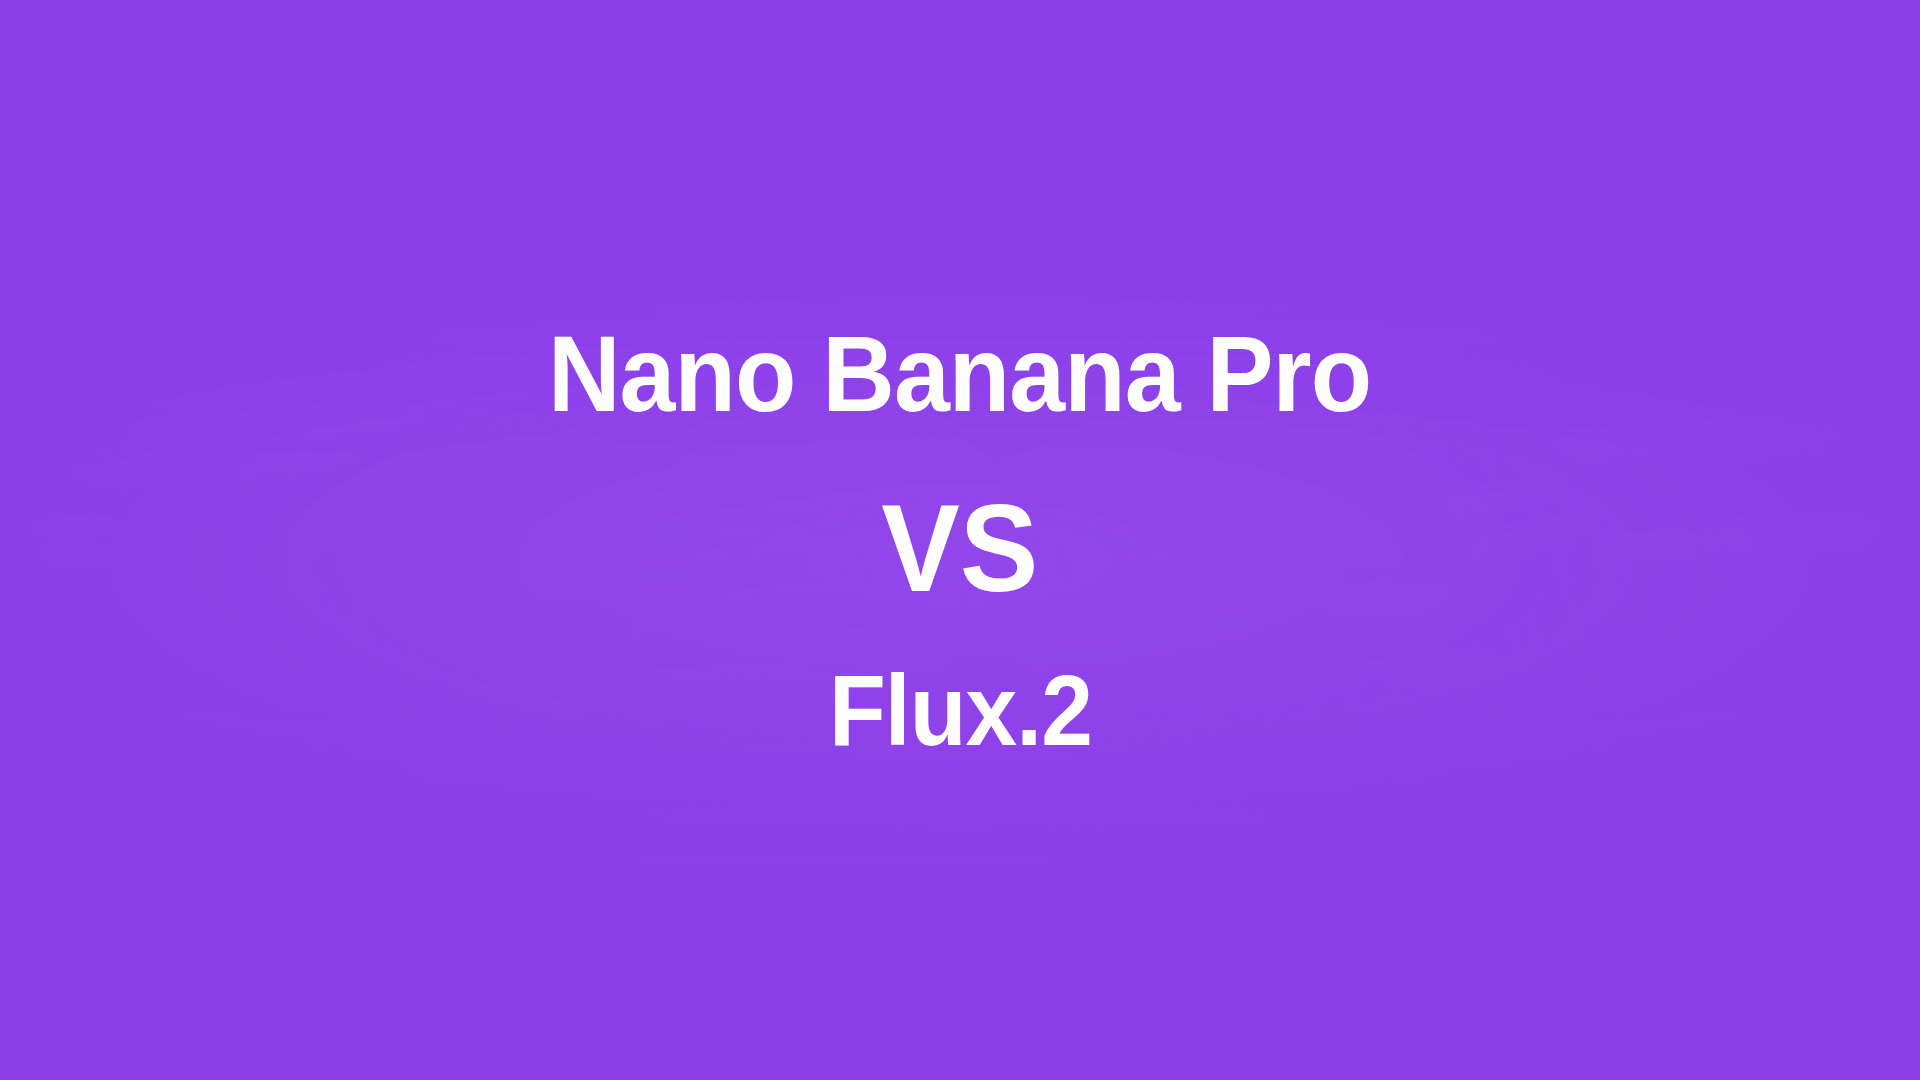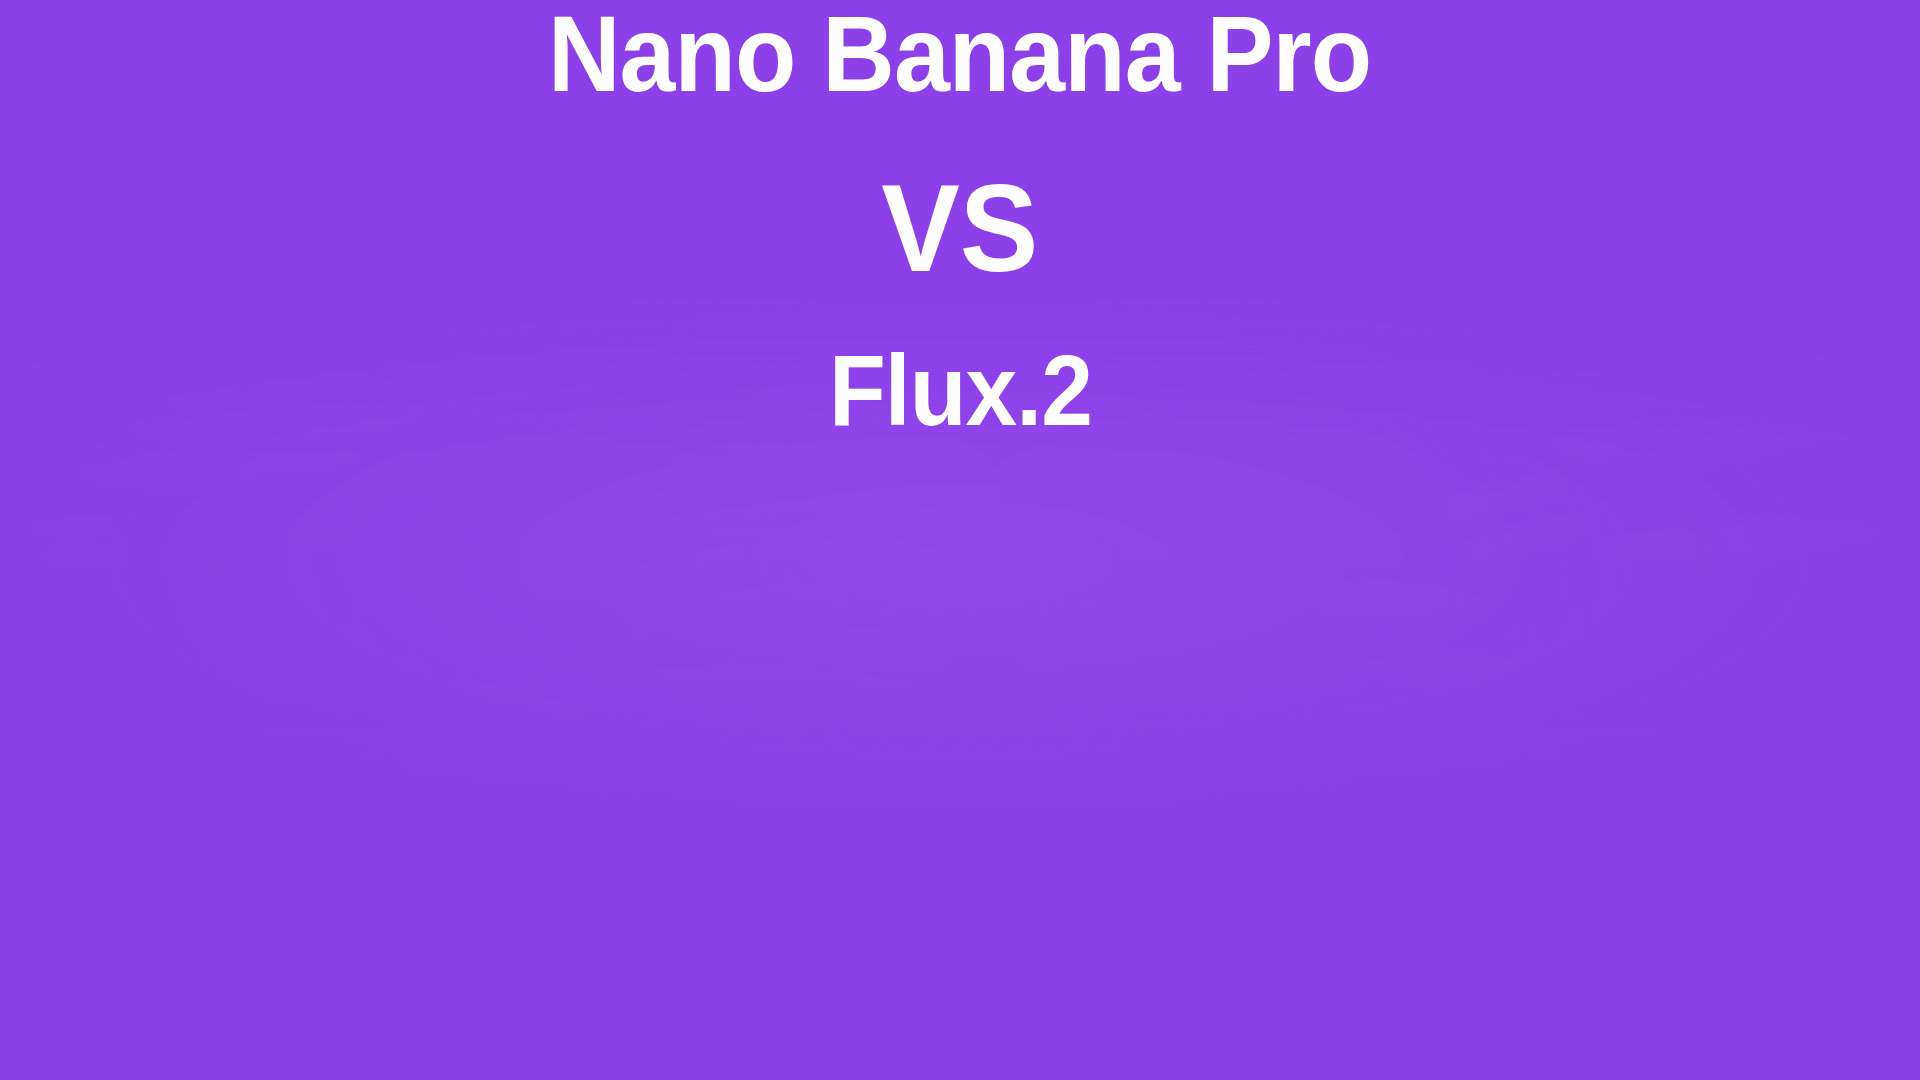--- a/index.html
+++ b/index.html
@@ -56,20 +56,21 @@
   }
 
   
   #content {
     position:absolute;
     inset:0;
     z-index:5;
     display:flex;
     flex-direction:column;
     align-items:center;
+    justify-content:center;
   }
 
   .headline {
     color:#fdfdfd;
     font-weight:700;
     text-align:center;
     line-height:1.0;
     white-space:nowrap;
     letter-spacing:-0.5px;
     font-stretch:condensed;

